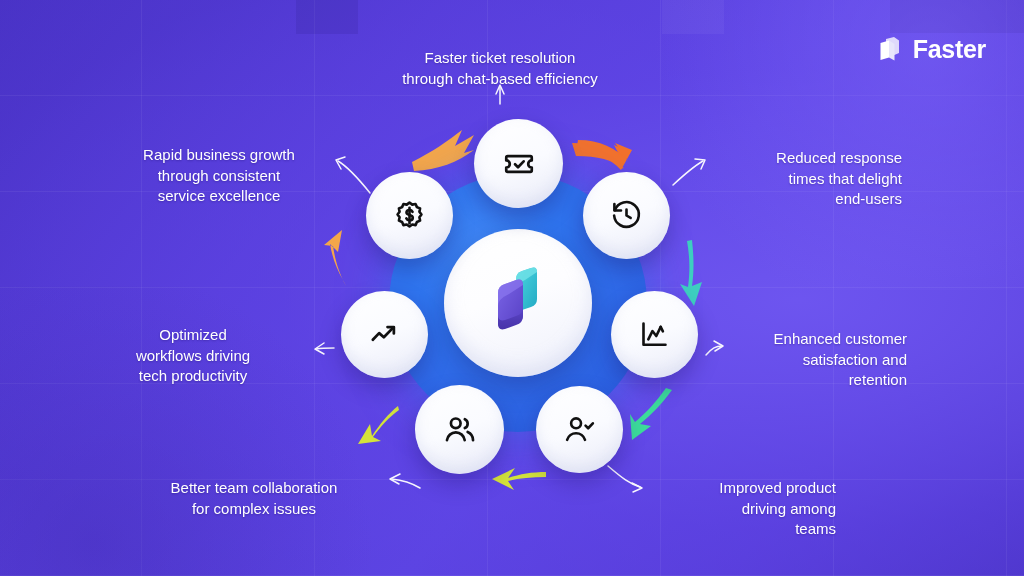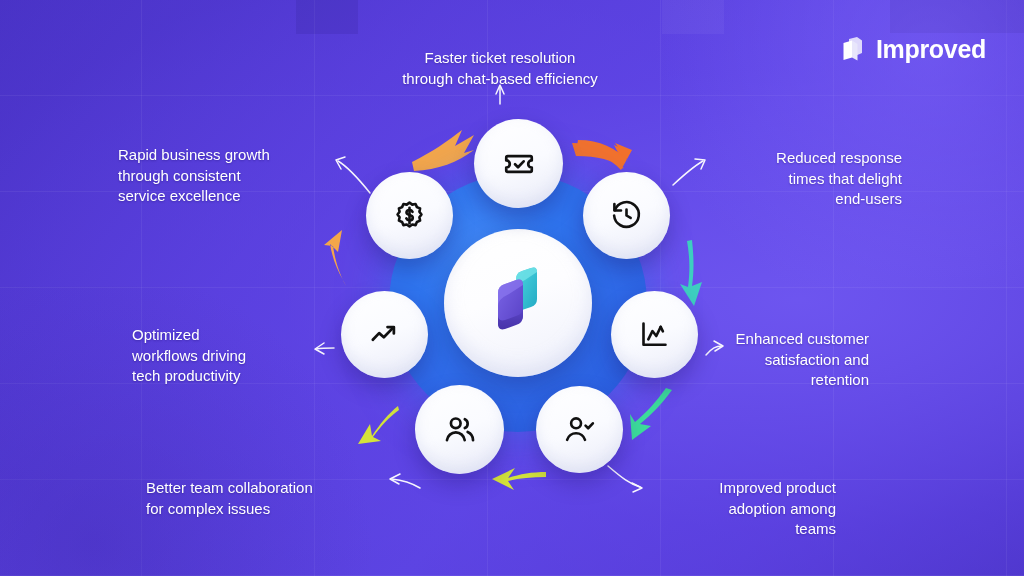--- a/index.html
+++ b/index.html
@@ -55,21 +55,21 @@
   
   .node { position:absolute; border-radius:50%;
     background:linear-gradient(160deg,#ffffff 0%,#fafbff 50%,#e9ebf8 100%);
     box-shadow:0 10px 22px rgba(25,12,85,0.28), inset 0 -6px 14px rgba(188,194,228,0.30);
     display:flex; align-items:center; justify-content:center; }
   .node svg { display:block; }
 
   
   .label { position:absolute; color:#ffffff; font-size:15px; line-height:1.38; font-weight:400;
     text-shadow:0 1px 2px rgba(30,14,100,0.35); white-space:pre-line; }
-  .label.r { text-align:left; }
+  .label.r { text-align:center; }
   .label.l { text-align:right; }
 
   
   .overlay { position:absolute; inset:0; width:1024px; height:576px; pointer-events:none; }
 </style>
 </head>
 <body>
 
 <div id="stage">
 
@@ -81,21 +81,21 @@
   <div class="glow-bl"></div>
 
   <div class="brand">
     <div class="brand-mark">
       <svg width="26" height="28" viewBox="0 0 26 28">
         <path d="M9 3 L17 1 L22 4.5 L22 17 L15 20 L9 16.5 Z" fill="#ffffff" opacity="0.78"></path>
         <path d="M3.5 7 L12 4.6 L12 21.5 L3.5 24 Z" fill="#ffffff"></path>
         <path d="M12 4.6 L17.5 8 L17.5 24.6 L12 21.5 Z" fill="#e8e6fb"></path>
       </svg>
     </div>
-    <span class="brand-text">Improved</span>
+    <span class="brand-text">Faster</span>
   </div>
 
   <svg class="overlay">
 
     <g>
       <path d="M412 162 C432 152 448 141 462 130 L455 146 L474 135 L464 153 L474 150 C458 162 438 170 414 171 Z" fill="#f4a64a"></path>
     </g>
     <g>
       <path d="M572 143 C592 143 608 149 622 160 L614 145 L630 152 L620 169 L624 168 C612 160 598 156 576 156 Z" fill="#f2712c"></path>
       <path d="M578 140 C600 140 616 148 628 161 L615 143 L632 150 L621 170 C610 158 596 152 576 152 Z" fill="#f2712c"></path>
@@ -230,32 +230,32 @@
     </svg>
   </div>
 
   <div class="label" style="left:390px;top:48px;width:220px;text-align:center;">Faster ticket resolution
 through chat-based efficiency</div>
 
   <div class="label l" style="left:722px;top:148px;width:180px;">Reduced response
 times that delight
 end-users</div>
 
-  <div class="label l" style="left:689px;top:329px;width:180px;">Enhanced customer
+  <div class="label l" style="left:727px;top:329px;width:180px;">Enhanced customer
 satisfaction and
 retention</div>
 
   <div class="label l" style="left:656px;top:478px;width:180px;">Improved product
-adoption among
+driving among
 teams</div>
 
   <div class="label r" style="left:146px;top:478px;width:216px;">Better team collaboration
 for complex issues</div>
 
-  <div class="label r" style="left:132px;top:325px;width:182px;">Optimized
+  <div class="label r" style="left:102px;top:325px;width:182px;">Optimized
 workflows driving
 tech productivity</div>
 
   <div class="label r" style="left:118px;top:145px;width:202px;">Rapid business growth
 through consistent
 service excellence</div>
 
 </div>
 
 </body></html>

